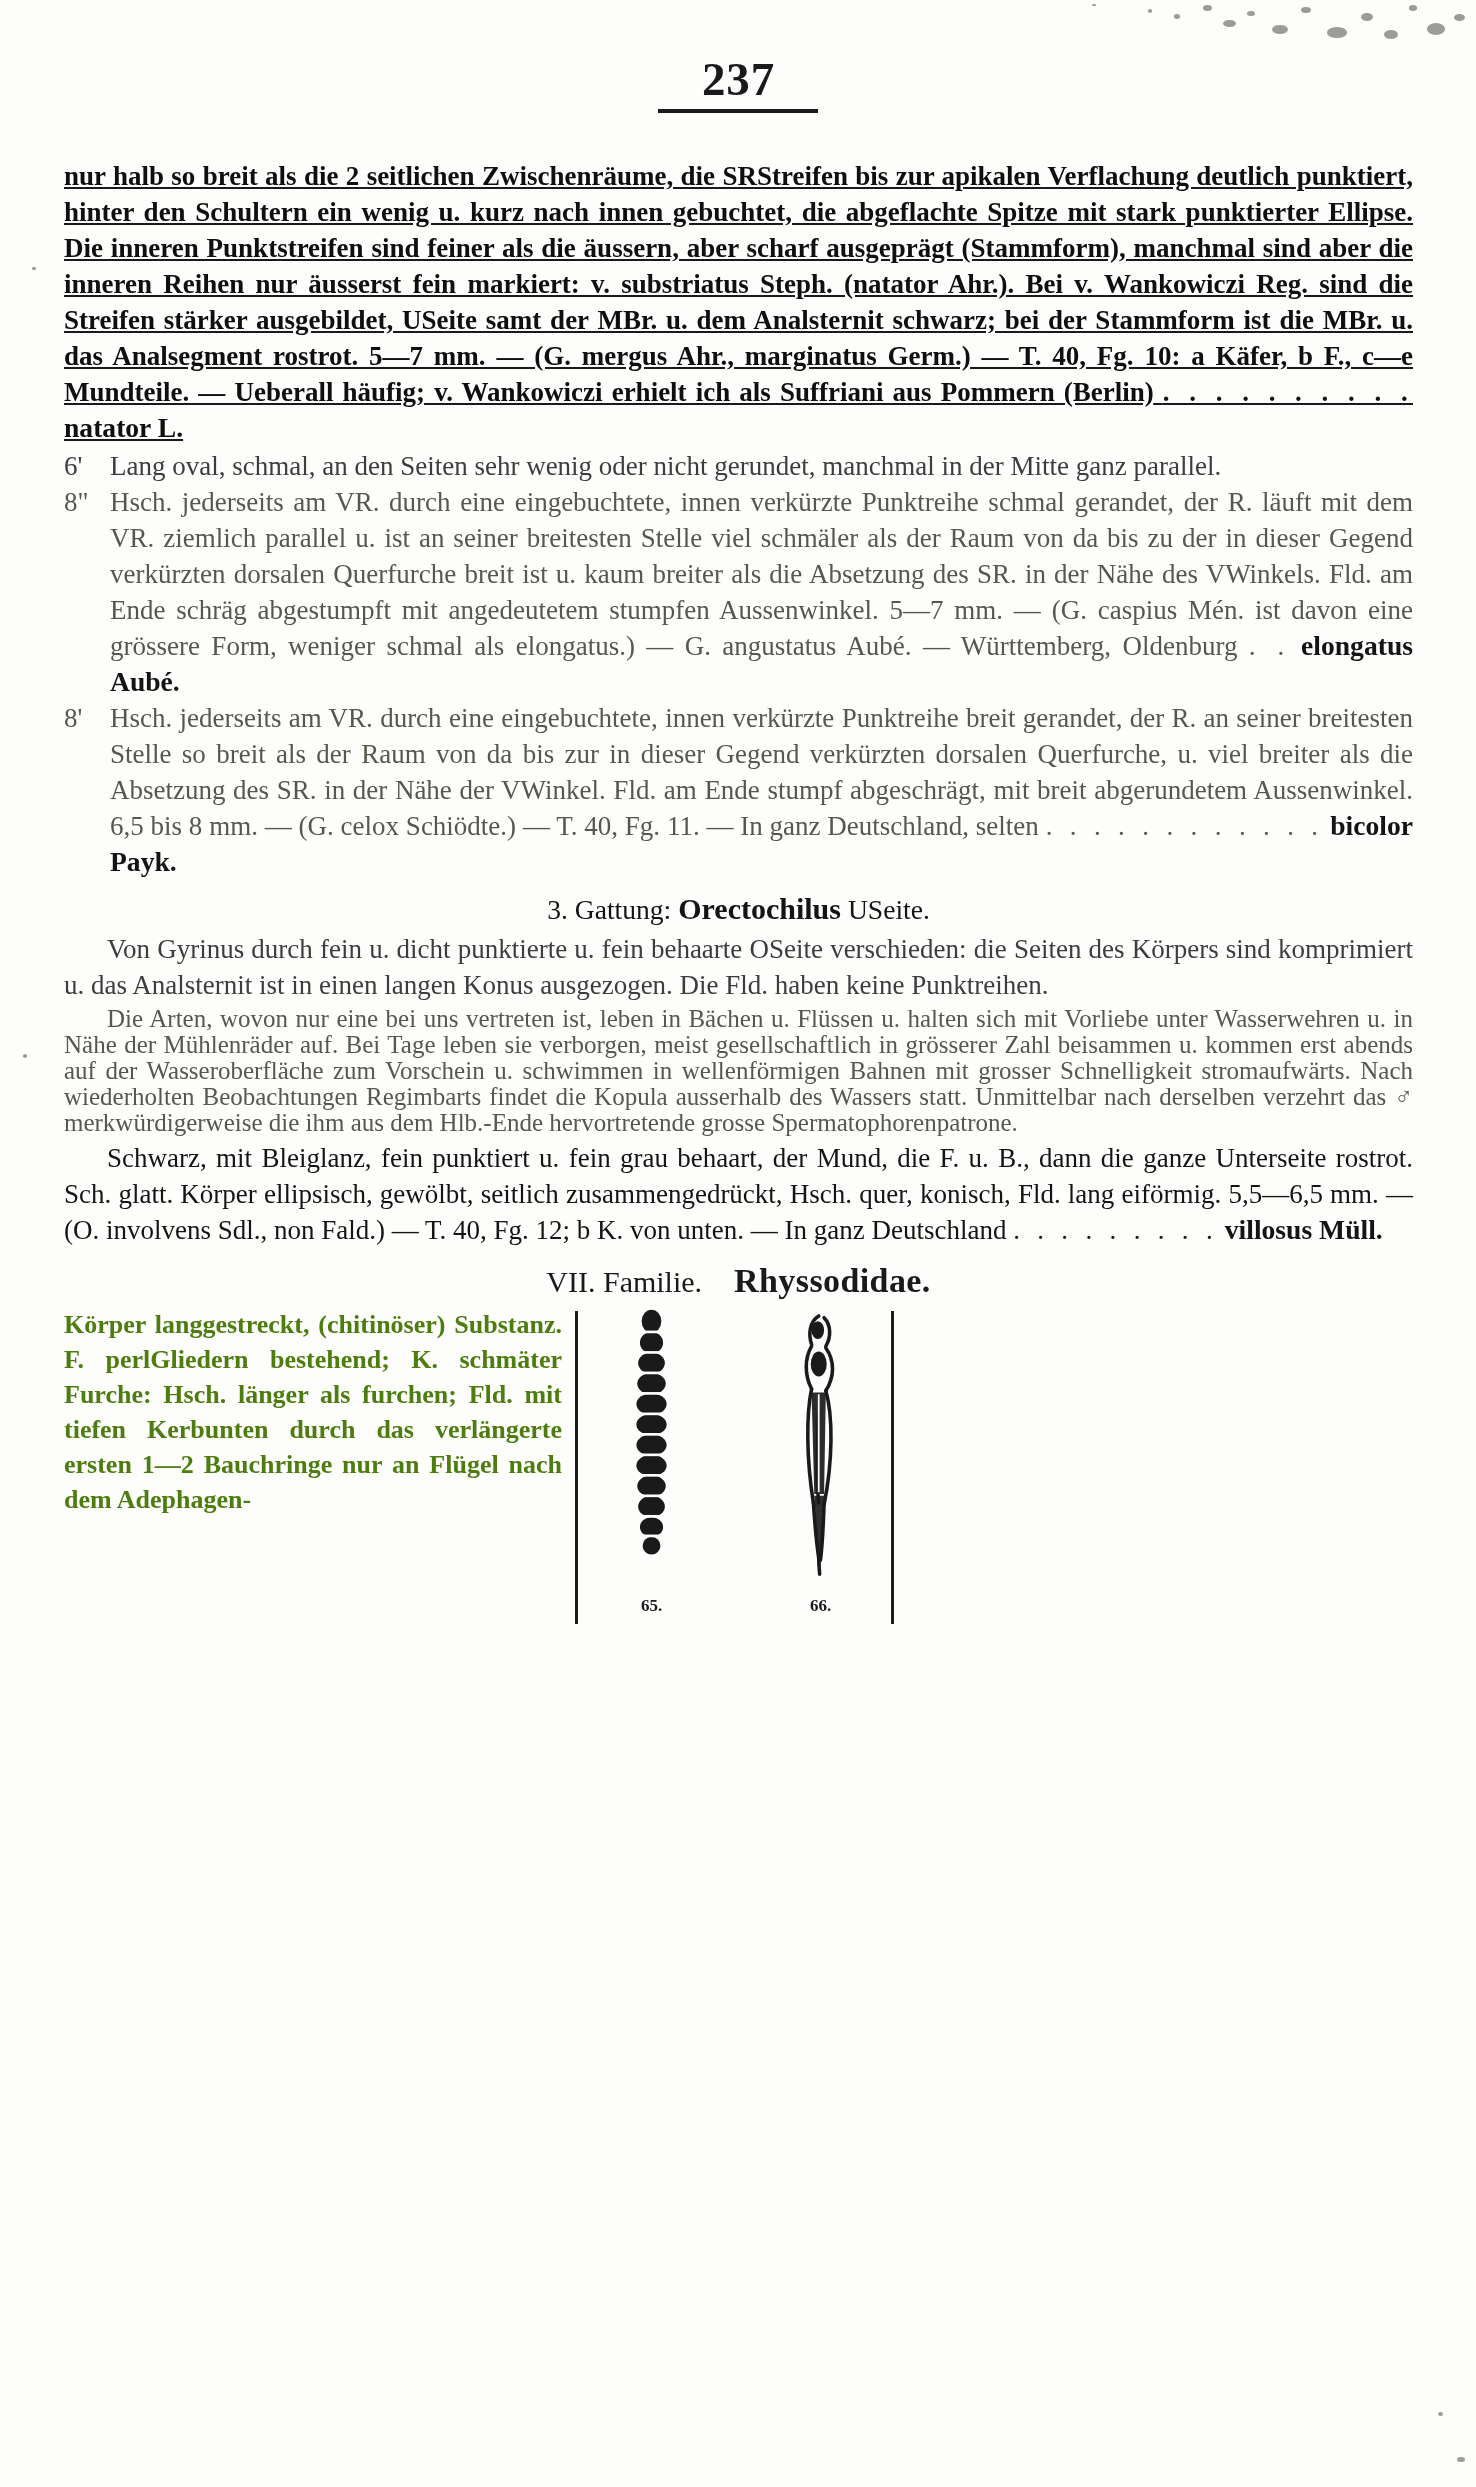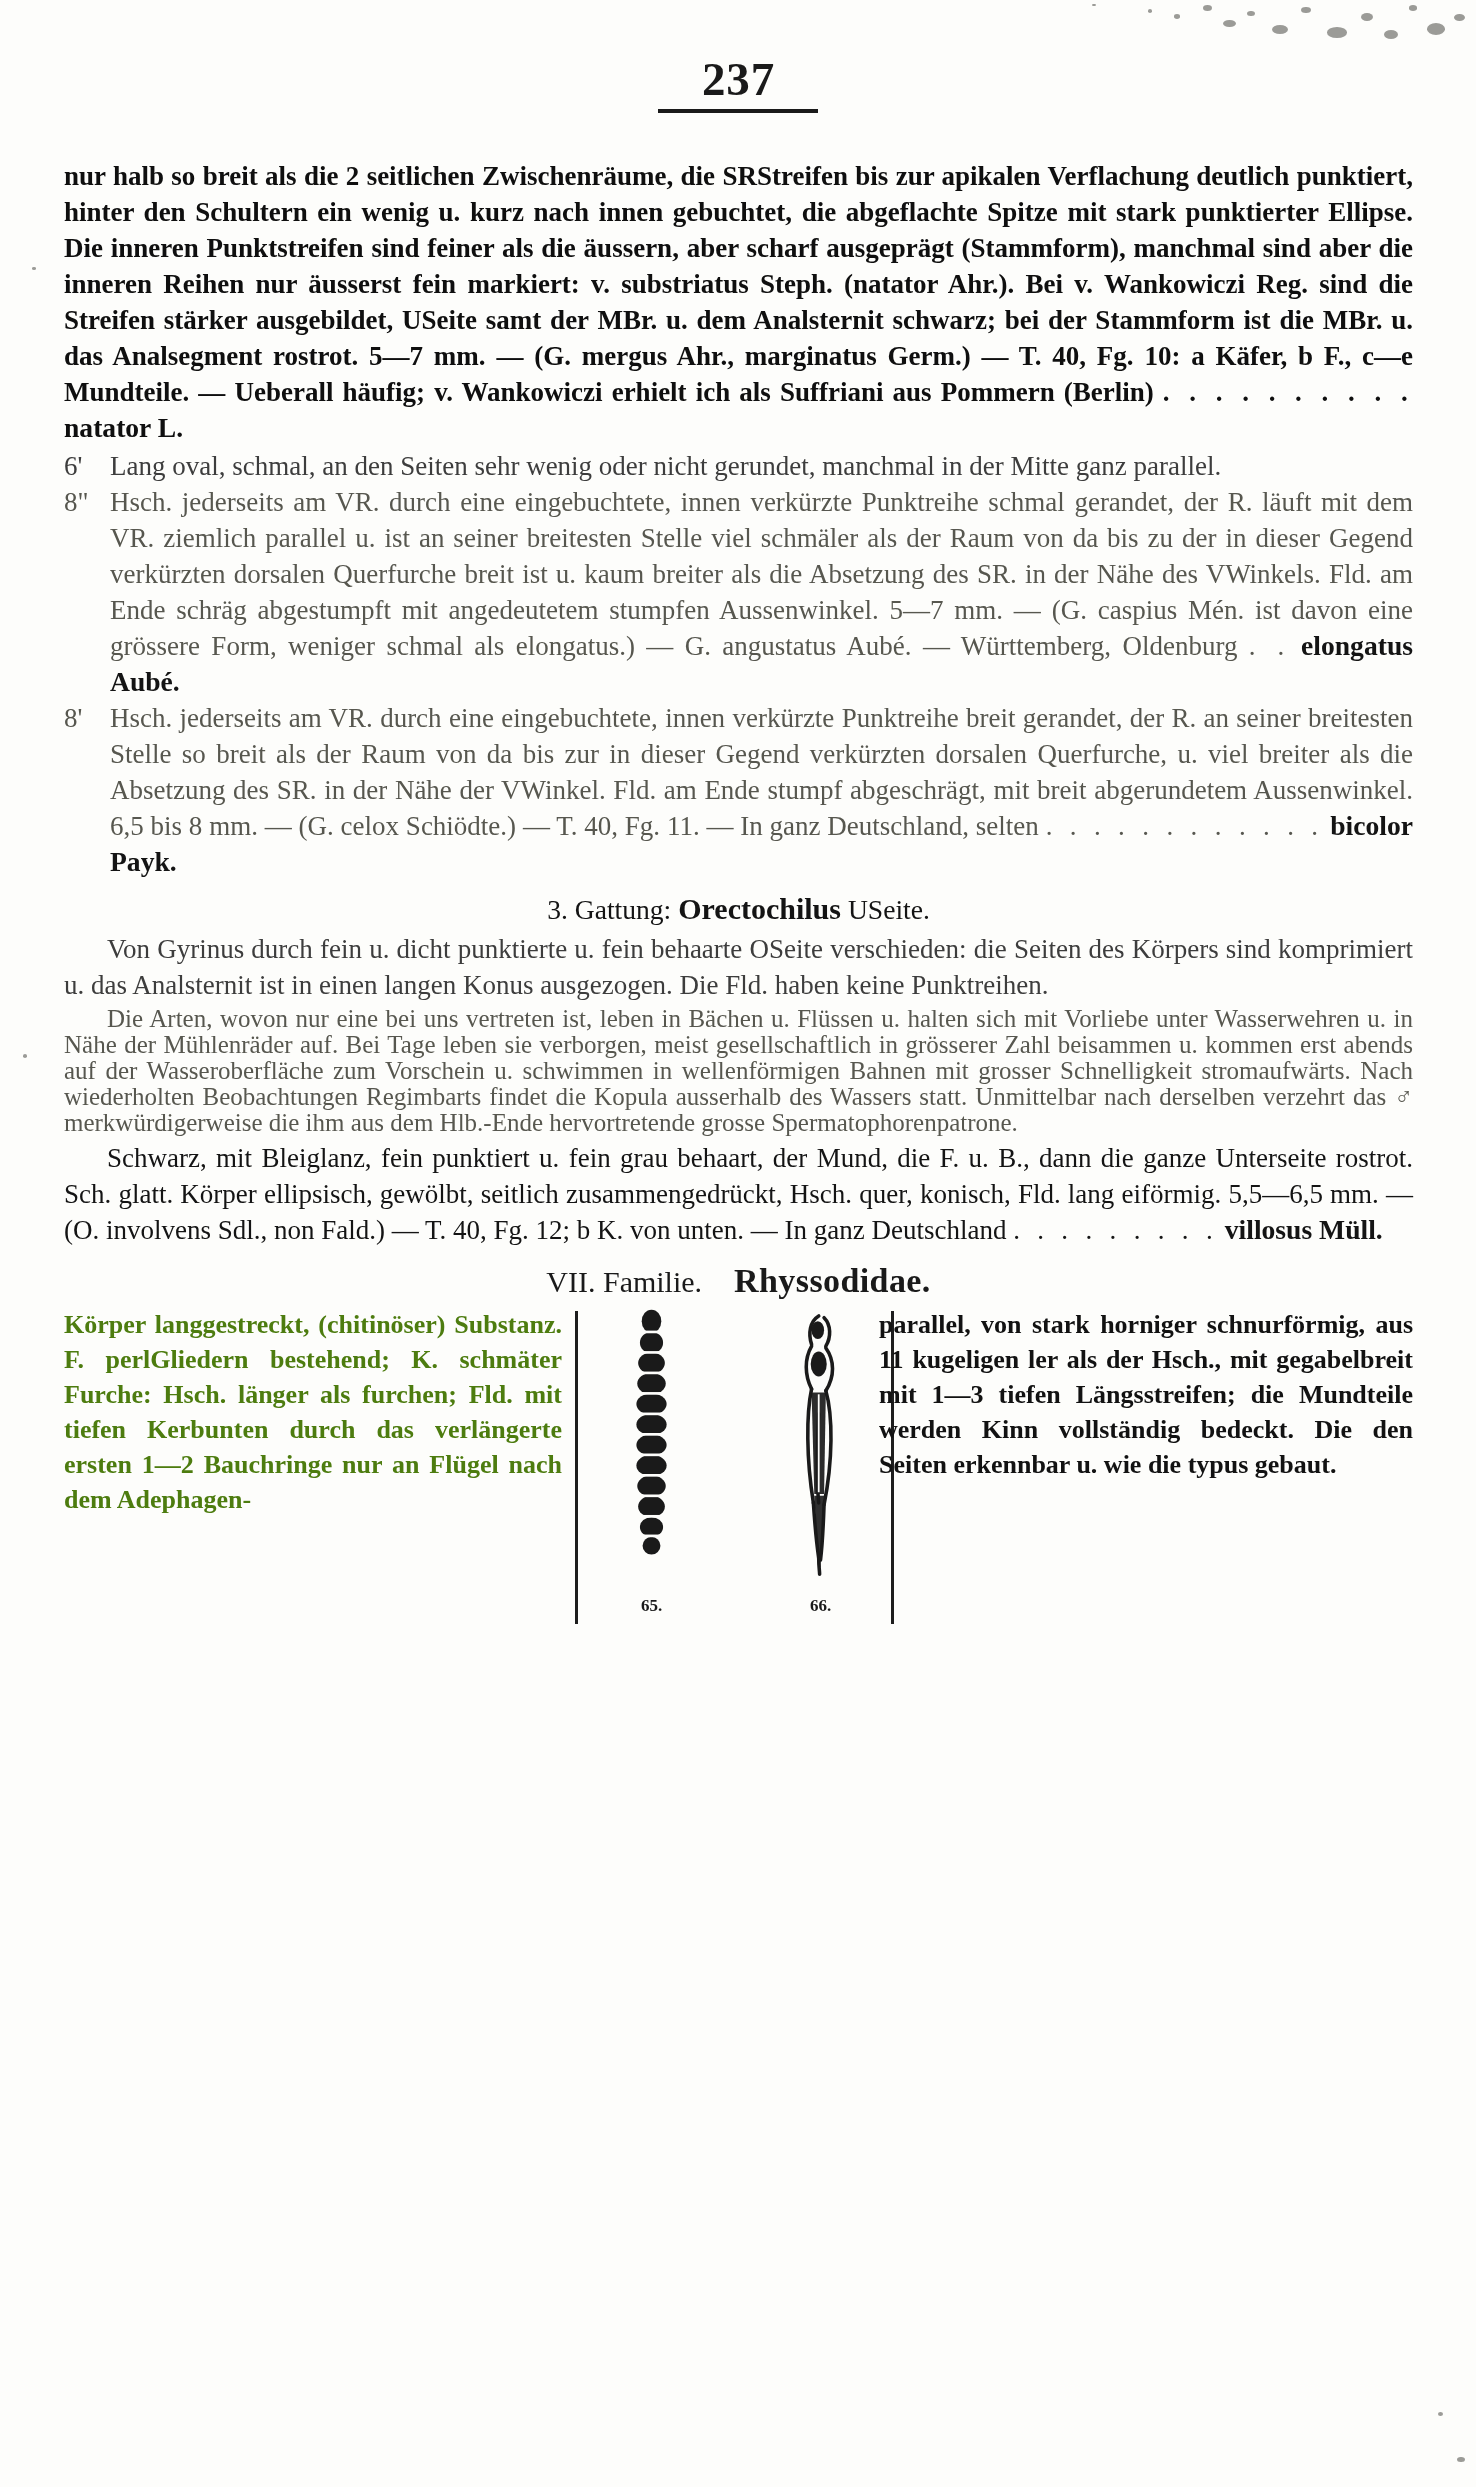--- a/index.html
+++ b/index.html
@@ -65,20 +65,21 @@
   p {
     margin: 0;
     font-size: 27px;
     line-height: 36px;
     text-align: justify;
     text-justify: inter-word;
   }
 
   .blk {
     margin-bottom: 0px;
+    text-decoration: underline;
   }
 
   
   .heavy {
     font-weight: bold;
     color: #0f0f0f;
   }
   .semi {
     color: #141414;
   }
@@ -329,19 +330,18 @@
             <path d="M50 96 L66 96 L64 210 L53 210 Z" opacity="0.92"></path>
             <path d="M53 212 L64 212 L60 292 L58 292 Z" opacity="0.9"></path>
           </g>
           <g stroke="#fdfdfb" stroke-width="2" fill="none">
             <path d="M58 98 V208"></path>
           </g>
         </svg>
         <div class="figcap">66.</div>
       </div>
 
-      <div class="col-right">parallel, von stark horniger schnurförmig, aus 11 kugeligen ler als der Hsch., mit gegabelbreit mit 1—3 tiefen Längsstreifen; die Mundteile werden Kinn vollständig bedeckt. Die den Seiten erkennbar u. wie die typus gebaut.</div>
 
     </div>
 
   </div>
 </div>
 
 
 </body></html>

